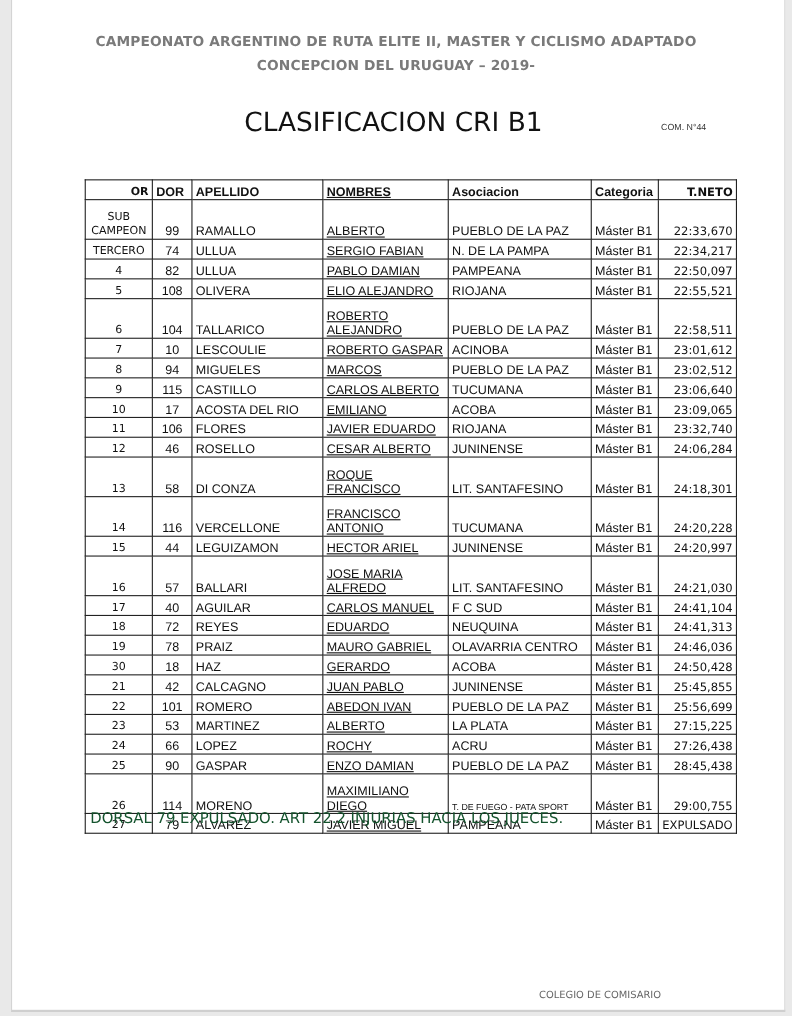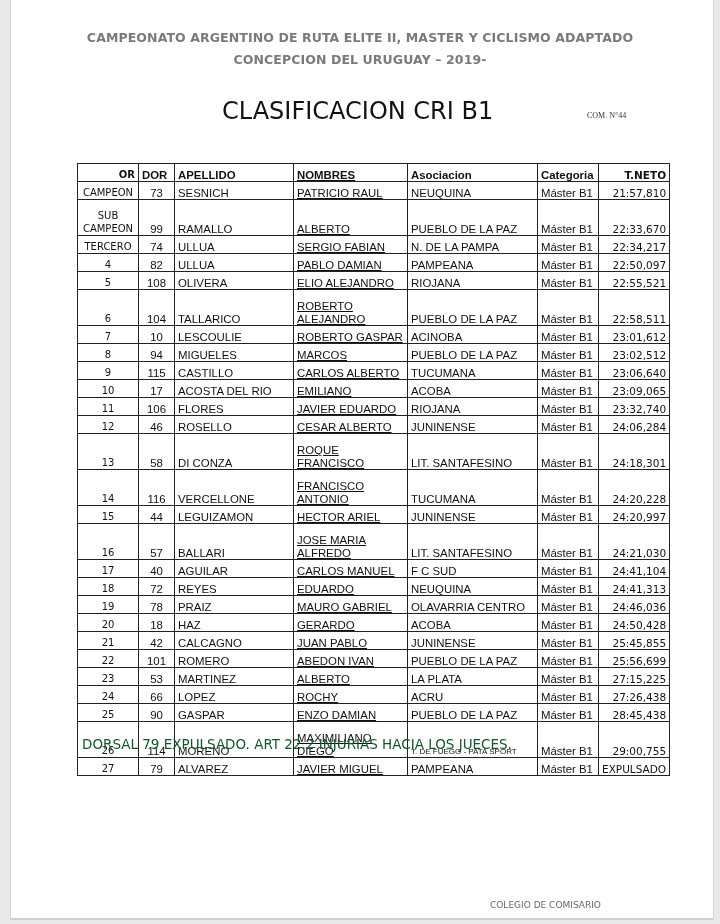--- a/index.html
+++ b/index.html
@@ -2,21 +2,21 @@
 <html><head>
 <meta charset="utf-8">
 <style>
   html, body { margin:0; padding:0; }
   body { width:720px; height:924px; background:#e9e9e9; position:relative; overflow:hidden; font-family:"Liberation Sans", sans-serif; }
   .page { position:absolute; left:10px; top:0; width:702px; height:918px; background:#fff; border-left:1px solid #d4d4d4; border-right:1px solid #d4d4d4; border-bottom:2px solid #cfcfcf; }
   .hdr { position:absolute; left:0; width:720px; text-align:center; color:#7a7a7a; font-family:"DejaVu Sans", sans-serif; font-weight:bold; font-size:12.5px; letter-spacing:0.1px; }
   .hdr1 { top:30px; }
   .hdr2 { top:52px; }
   .title { position:absolute; left:222px; top:97px; font-family:"DejaVu Sans", sans-serif; font-size:24px; color:#111; }
-  .com { position:absolute; left:587px; top:111px; font-family:Liberation Serif, serif; font-size:8px; color:#333; }
+  .com { position:absolute; left:601px; top:111px; font-family:Liberation Sans, sans-serif; font-size:8px; color:#333; }
   table.res { position:absolute; left:77px; top:163px; border-collapse:collapse; font-size:11.4px; color:#111; }
   table.res td, table.res th { border:1px solid #222; padding:0 3px; line-height:12.5px; vertical-align:bottom; white-space:nowrap; }
   table.res th { height:17px; font-weight:bold; text-align:left; }
   table.res th.c-or, table.res th.c-tn { text-align:right; }
   table.res td { height:17px; }
   table.res tr.tall td { height:35px; }
   .c-or { width:54px; text-align:center; font-family:"DejaVu Sans", sans-serif; font-size:10px; }
   .c-dor { width:29px; text-align:center; }
   .c-ap { width:112px; }
   .c-nom { width:107px;text-decoration:underline; }
@@ -45,29 +45,20 @@
       <th class="c-or">OR</th>
       <th class="c-dor">DOR</th>
       <th class="c-ap">APELLIDO</th>
       <th class="c-nom">NOMBRES</th>
       <th class="c-as">Asociacion</th>
       <th class="c-cat">Categoria</th>
       <th class="c-tn">T.NETO</th>
     </tr>
   </thead>
   <tbody id="rows">
-      <tr>
-        <td class="c-or">CAMPEON</td>
-        <td class="c-dor">73</td>
-        <td class="c-ap">SESNICH</td>
-        <td class="c-nom">PATRICIO RAUL</td>
-        <td class="c-as">NEUQUINA</td>
-        <td class="c-cat">Máster B1</td>
-        <td class="c-tn">21:57,810</td>
-      </tr>
       <tr class="tall">
         <td class="c-or" style="white-space: normal;">SUB CAMPEON</td>
         <td class="c-dor">99</td>
         <td class="c-ap">RAMALLO</td>
         <td class="c-nom" style="white-space: normal;">ALBERTO</td>
         <td class="c-as" style="white-space: normal;">PUEBLO DE LA PAZ</td>
         <td class="c-cat">Máster B1</td>
         <td class="c-tn">22:33,670</td>
       </tr>
       <tr>
@@ -217,21 +208,21 @@
       <tr>
         <td class="c-or">19</td>
         <td class="c-dor">78</td>
         <td class="c-ap">PRAIZ</td>
         <td class="c-nom">MAURO GABRIEL</td>
         <td class="c-as">OLAVARRIA CENTRO</td>
         <td class="c-cat">Máster B1</td>
         <td class="c-tn">24:46,036</td>
       </tr>
       <tr>
-        <td class="c-or">20</td>
+        <td class="c-or">30</td>
         <td class="c-dor">18</td>
         <td class="c-ap">HAZ</td>
         <td class="c-nom">GERARDO</td>
         <td class="c-as">ACOBA</td>
         <td class="c-cat">Máster B1</td>
         <td class="c-tn">24:50,428</td>
       </tr>
       <tr>
         <td class="c-or">21</td>
         <td class="c-dor">42</td>

